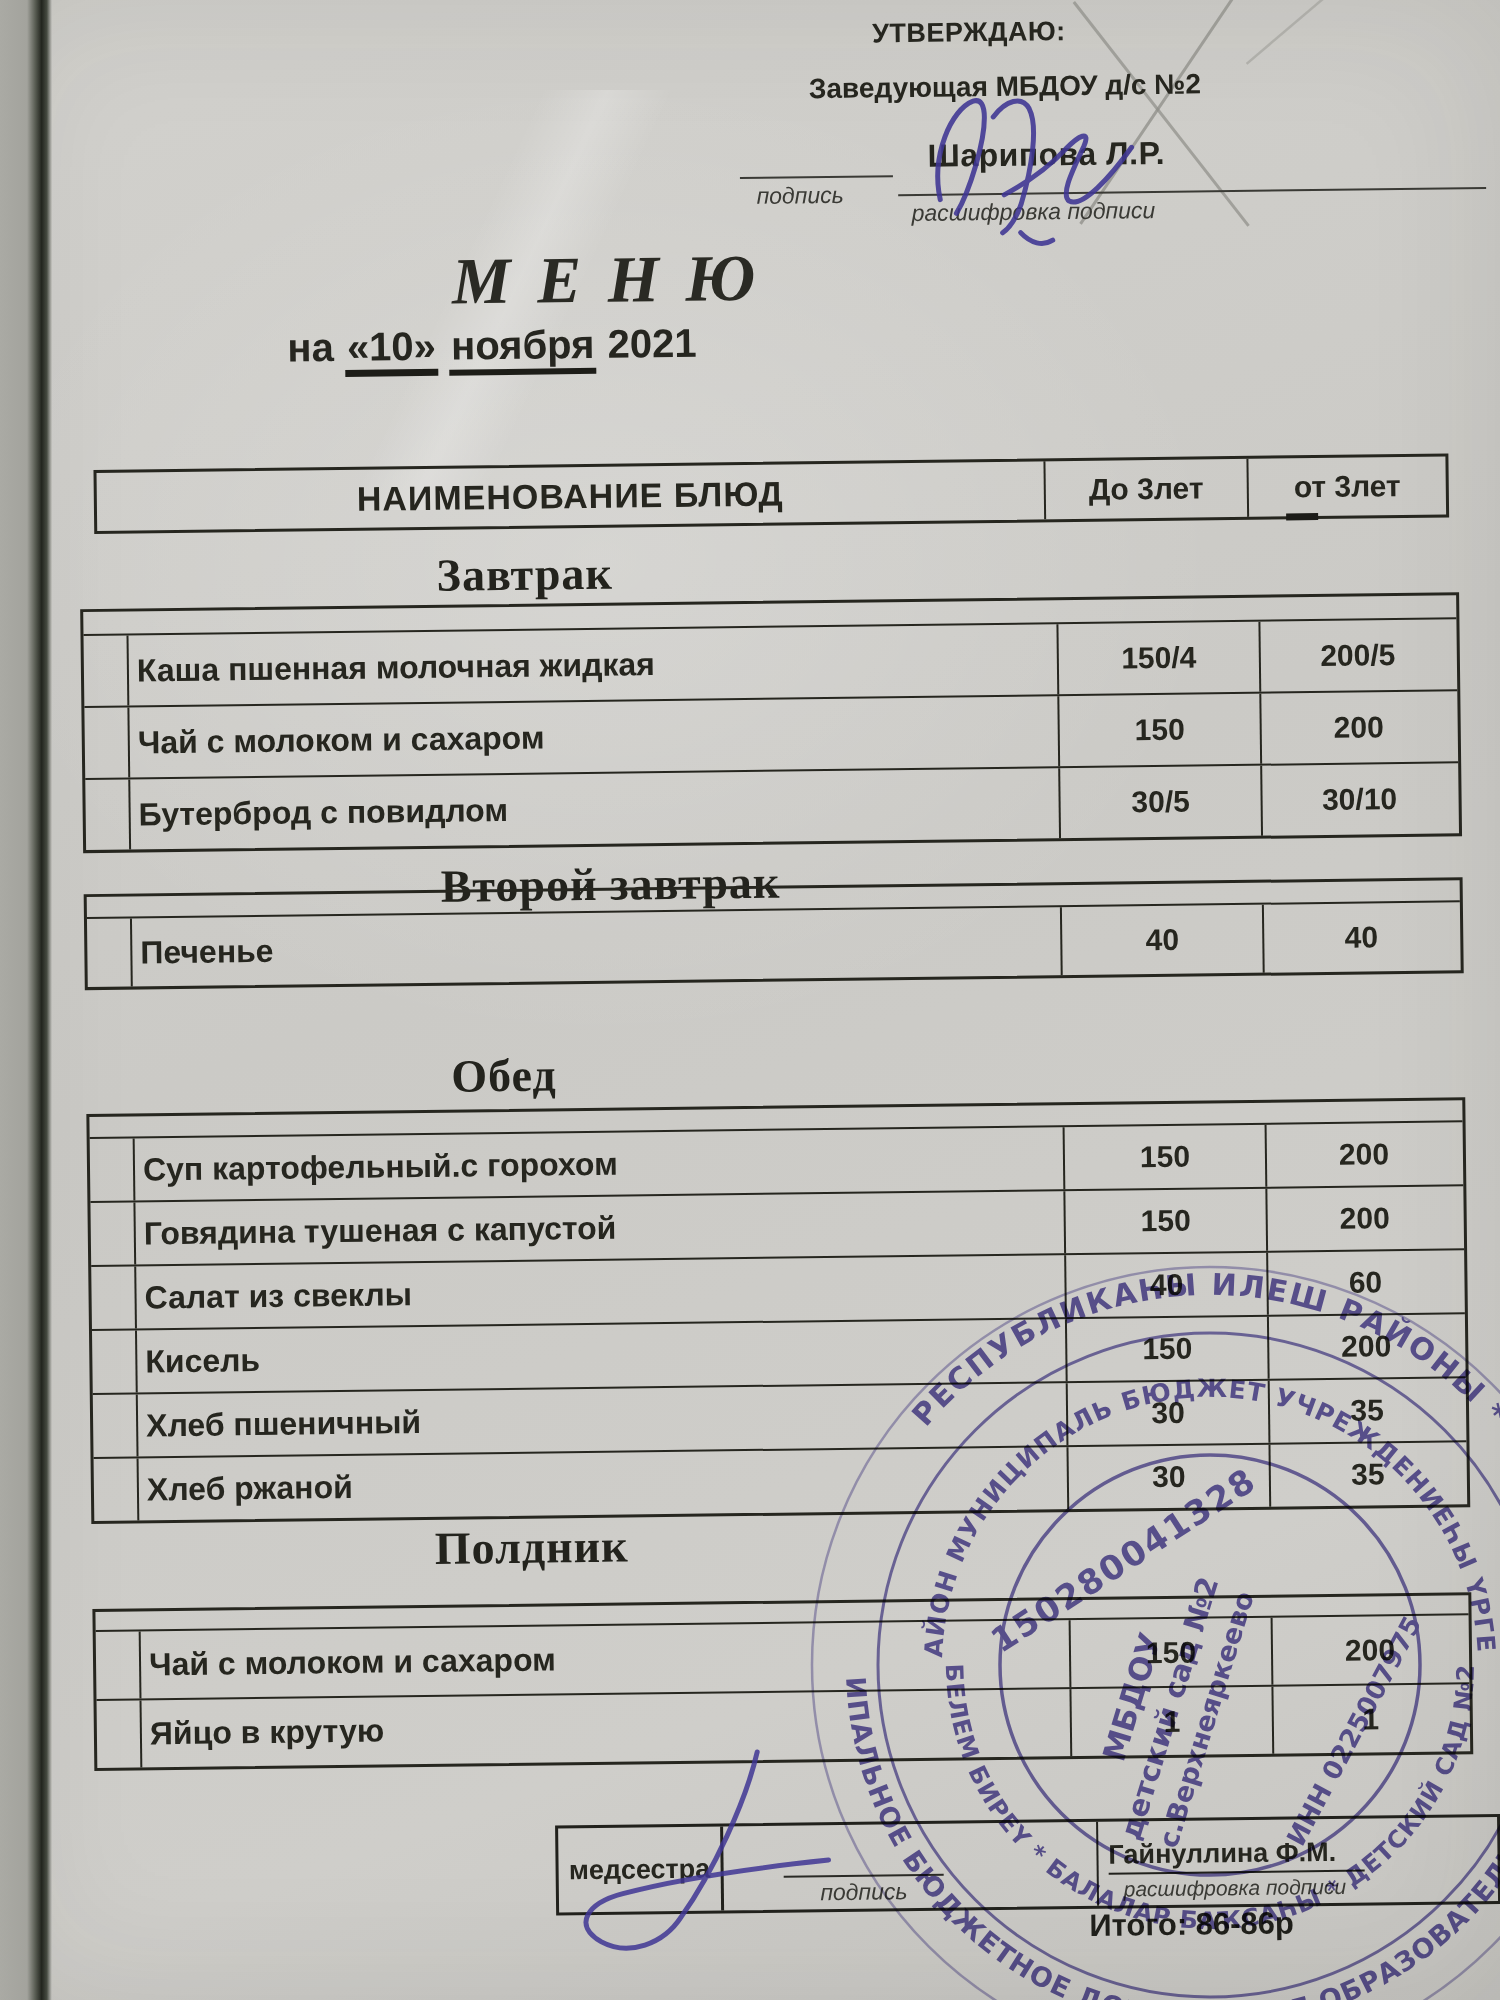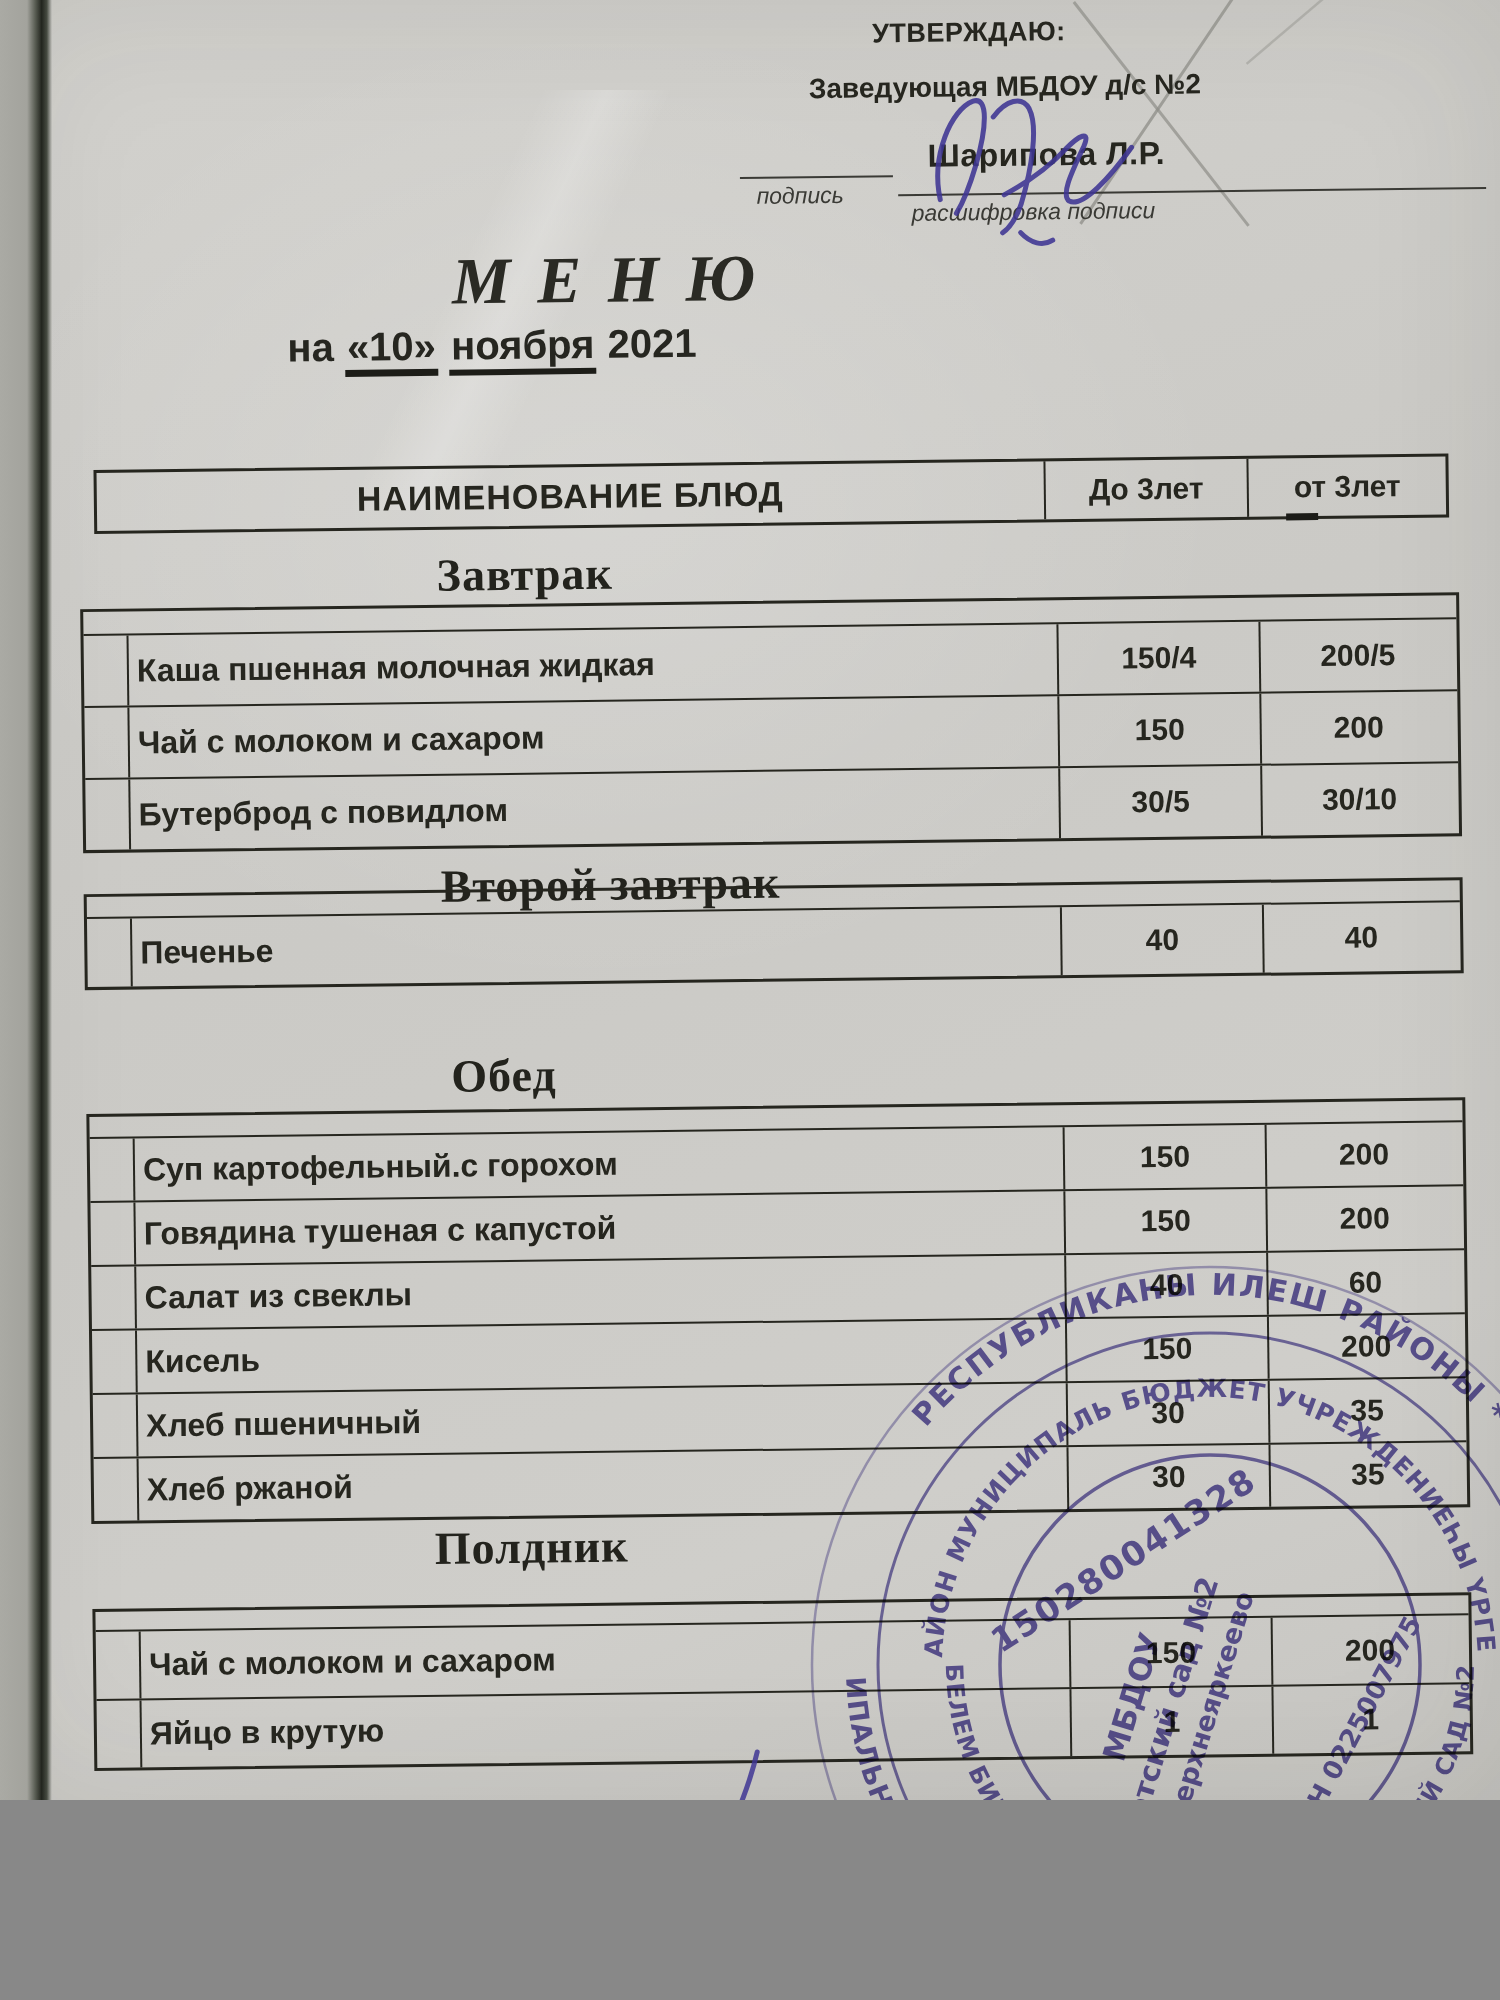--- a/index.html
+++ b/index.html
@@ -1,17 +1,17 @@
 <!DOCTYPE html>
 <html><head>
 <meta charset="utf-8">
 <style>
   html,body{margin:0;padding:0;background:#888;}
   .page{
-    position:relative;width:1500px;height:1800px;overflow:hidden;
+    position:relative;width:1500px;height:2000px;overflow:hidden;
     background:
       radial-gradient(ellipse 900px 700px at 40% 28%, rgba(255,255,255,.18), rgba(255,255,255,0) 70%),
       linear-gradient(160deg,#d2d1cd 0%,#cbcac6 45%,#cfceca 78%,#c6c5c1 100%);
     font-family:"Liberation Sans",sans-serif;color:#26261f;
     box-shadow:inset 0 0 140px rgba(40,40,30,.10);
   }
   .edge{position:absolute;left:0;top:0;width:52px;height:2000px;
     background:linear-gradient(90deg,#aaaaa4 0%,#a3a39d 52%,#585c52 68%,#22251e 80%,#454a40 90%,#c7c6c2 100%);}
   .crease{position:absolute;left:60px;top:90px;width:900px;height:420px;pointer-events:none;
     background:linear-gradient(115deg,transparent 44%,rgba(255,255,255,.22) 50%,transparent 56%);}

